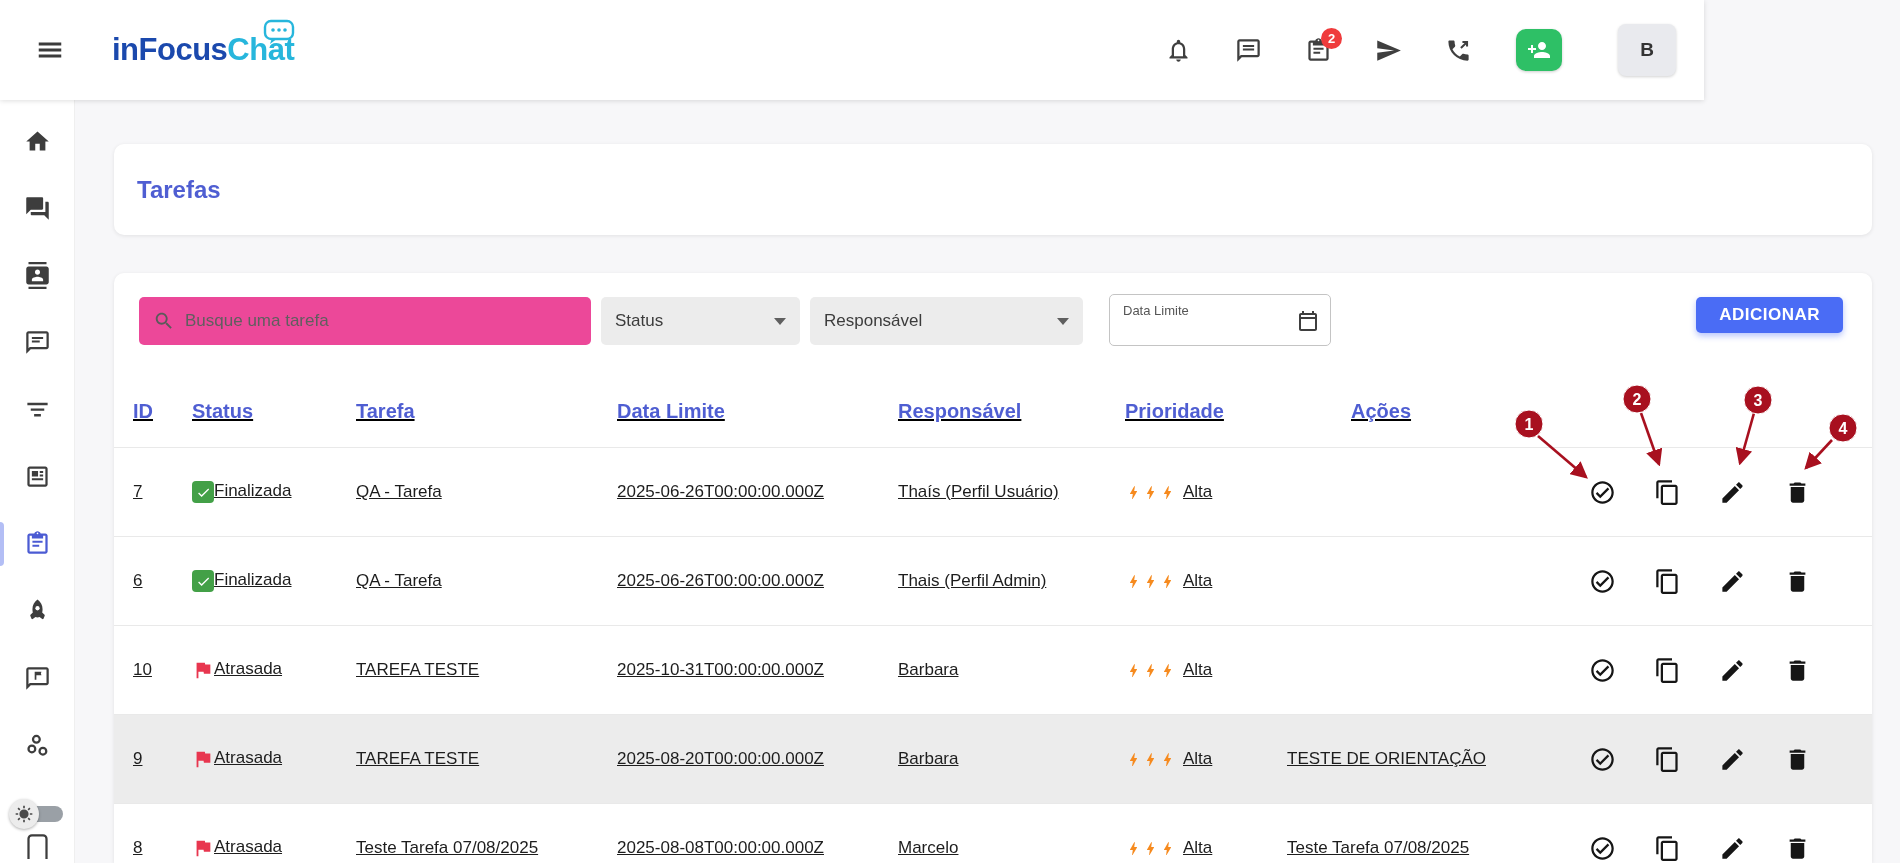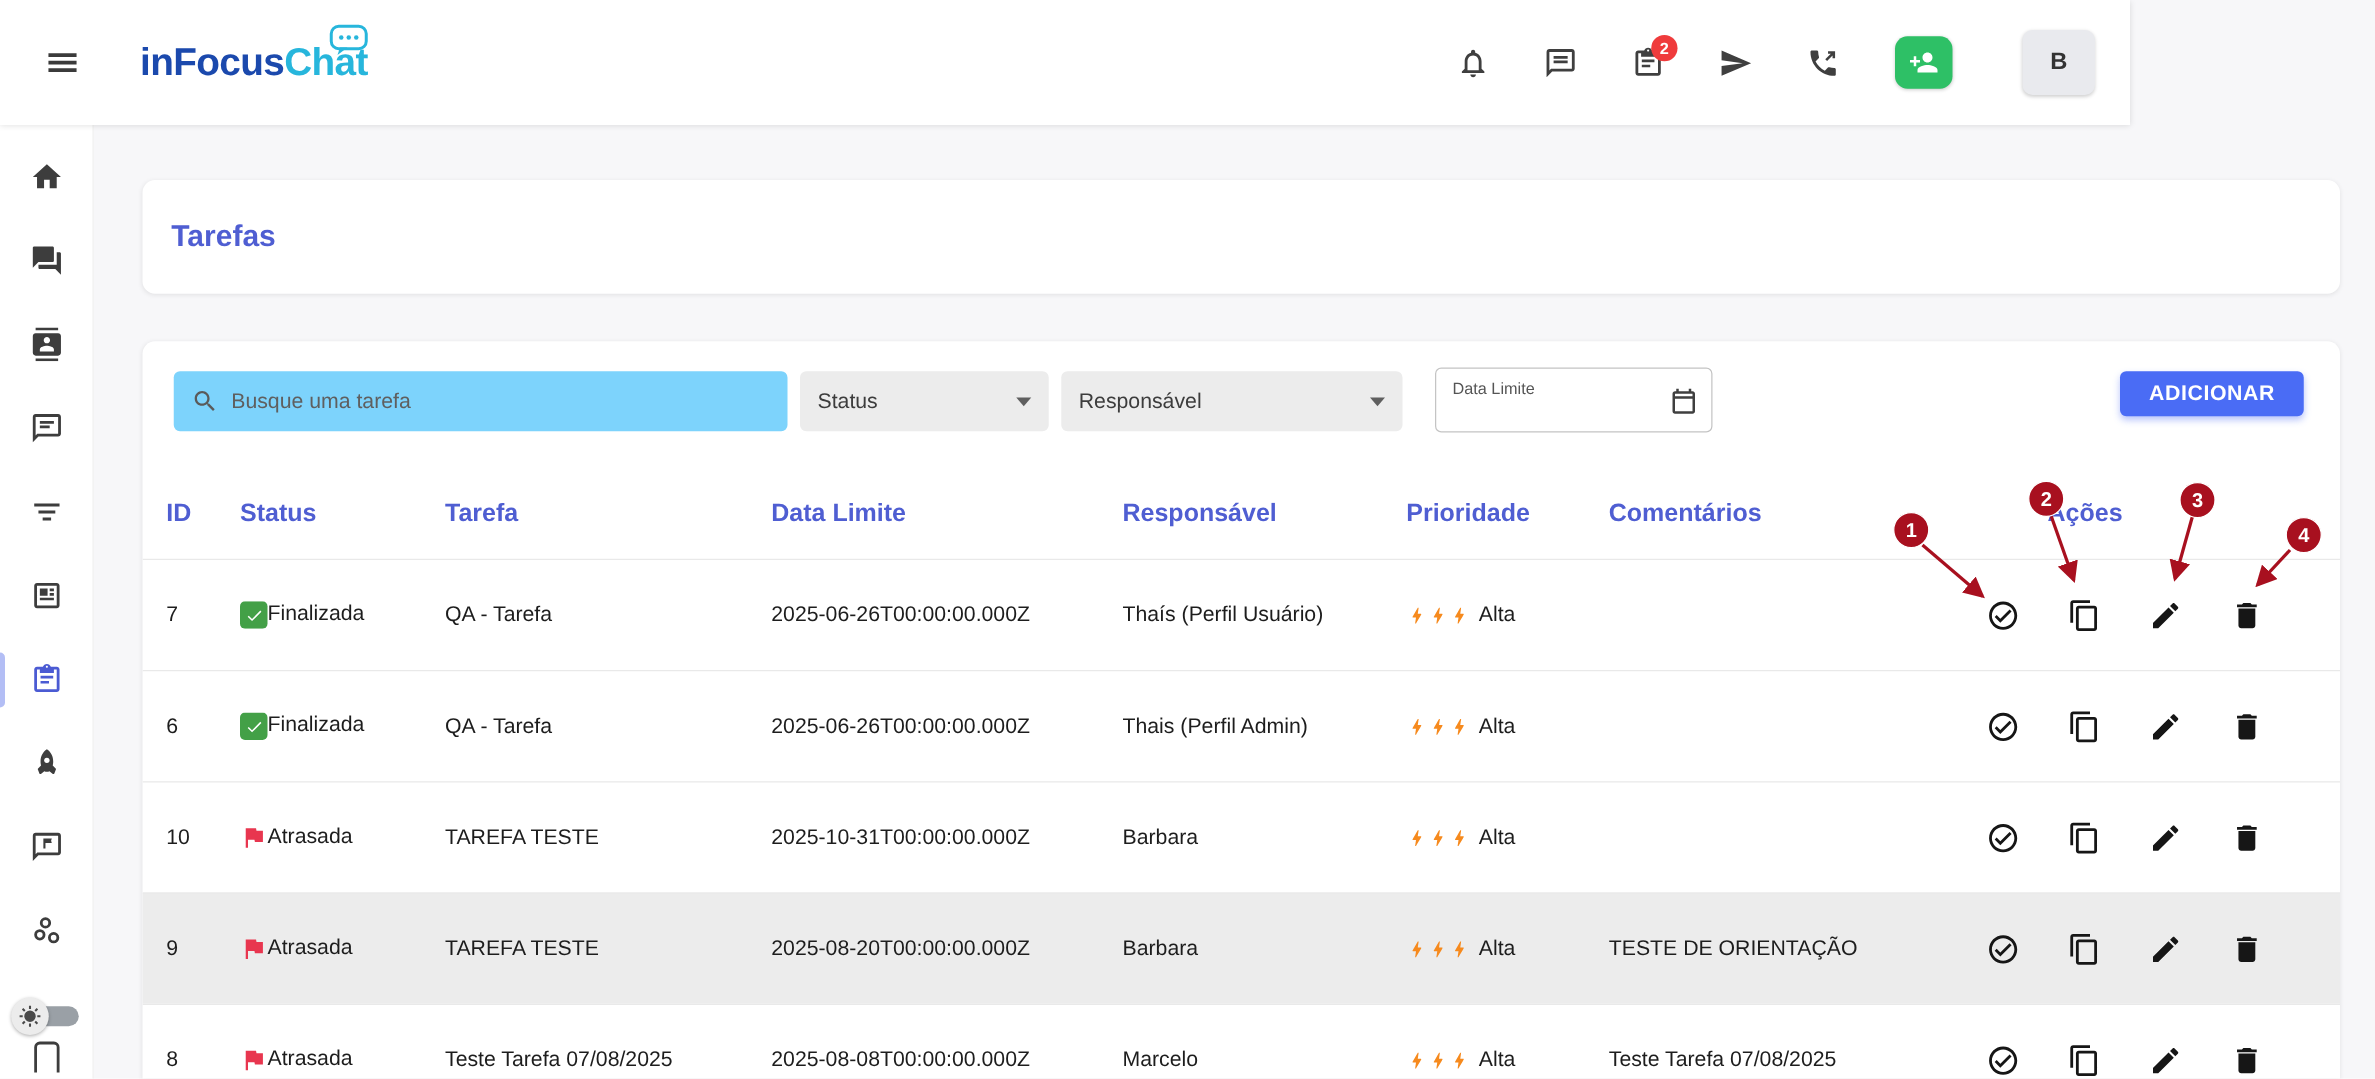--- a/index.html
+++ b/index.html
@@ -54,21 +54,21 @@
   
   .main { position:absolute; top:100px; left:75px; width:1825px; bottom:0; padding:44px 28px 0 39px; }
   .card { background:#fff; border-radius:10px; box-shadow:0 1px 4px rgba(0,0,0,.09); }
   .title-card { height:91px; display:flex; align-items:center; padding-left:23px; margin-bottom:38px; }
   .page-title { color:#4f5ed2; font-size:24px; font-weight:700; }
 
   .table-card { height:590px; overflow:hidden; border-radius:10px 10px 0 0; padding-top:24px; }
 
   
   .filters { display:flex; align-items:flex-start; padding:0 29px 0 25px; height:48px; }
-  .search-box { width:491px; height:48px; background:#7dd3fc; border-radius:5px; display:flex;
+  .search-box { width:452px; height:48px; background:#ec4899; border-radius:5px; display:flex;
                 align-items:center; padding:0 14px; }
   .search-box svg { width:22px; height:22px; color:#5a5a5a; flex:none; }
   .search-box input { flex:1; border:none; outline:none; background:transparent; margin-left:10px;
                       font-size:17px; color:#333; font-family:"Liberation Sans",sans-serif; }
   .search-box input::placeholder { color:#5f5f5f; opacity:1; }
   .select-box { height:48px; background:#ececec; border-radius:5px; display:flex; align-items:center;
                 justify-content:space-between; padding:0 14px; margin-left:10px; cursor:pointer;
                 font-size:17px; color:#3c3c3c; border:none; font-family:"Liberation Sans",sans-serif; }
   .select-box.status { width:199px; }
   .select-box.resp { width:273px; }
@@ -77,21 +77,21 @@
   .date-box { width:222px; height:52px; margin-top:-3px; margin-left:26px; background:#fff;
               border:1px solid #c4c4c4; border-radius:5px; position:relative; cursor:text; }
   .date-label { position:absolute; top:8px; left:13px; font-size:13px; color:#555; }
   .date-box .cal { position:absolute; right:10px; top:14px; width:24px; height:24px; color:#3f3f3f; }
   .add-btn { margin-left:auto; height:36px; padding:0 23px; background:#4a6cf5; color:#fff; border:none;
              border-radius:5px; font-size:17px; font-weight:700; letter-spacing:.5px; cursor:pointer;
              box-shadow:0 3px 6px rgba(74,108,245,.4); font-family:"Liberation Sans",sans-serif; }
 
   
   .tgrid { display:grid; grid-template-columns:59px 164px 261px 281px 227px 162px 287px 298px;
-           padding-left:19px; align-items:center; }
+           padding-left:19px; align-items:center;text-decoration:underline; }
   .thead { margin-top:30px; height:72px; }
   .thead .hcell { color:#4f5ed2; font-size:20px; font-weight:700; }
   .thead .hcell.actions { padding-left:64px; }
   .trow { height:89px; border-top:1px solid #e9e9e9; font-size:17px; color:#1d1d1d; }
   .trow.hl { background:#ececec; }
   .cell { overflow:hidden; white-space:nowrap; padding-right:8px; }
   .c-status { display:flex; align-items:flex-start; gap:0; }
   .st-ic { display:none; width:22px; height:22px; align-items:center; justify-content:center; flex:none; }
   .trow.done .done-ic { display:inline-flex; }
   .trow.late .late-ic { display:inline-flex; }
@@ -274,21 +274,20 @@
       <button class="add-btn">ADICIONAR</button>
     </div>
 
     <div class="tgrid thead">
       <div class="hcell">ID</div>
       <div class="hcell">Status</div>
       <div class="hcell">Tarefa</div>
       <div class="hcell">Data Limite</div>
       <div class="hcell">Responsável</div>
       <div class="hcell">Prioridade</div>
-      <div class="hcell">Comentários</div>
       <div class="hcell actions">Ações</div>
     </div>
 
     <div>
         <div class="tgrid trow done">
     <div class="cell">7</div>
     <div class="cell c-status">
       <span class="st-ic done-ic">
         <svg viewBox="0 0 24 24" fill="currentColor">
                 <path d="M9 16.17L4.83 12l-1.42 1.41L9 19 21 7l-1.41-1.41z"></path>

